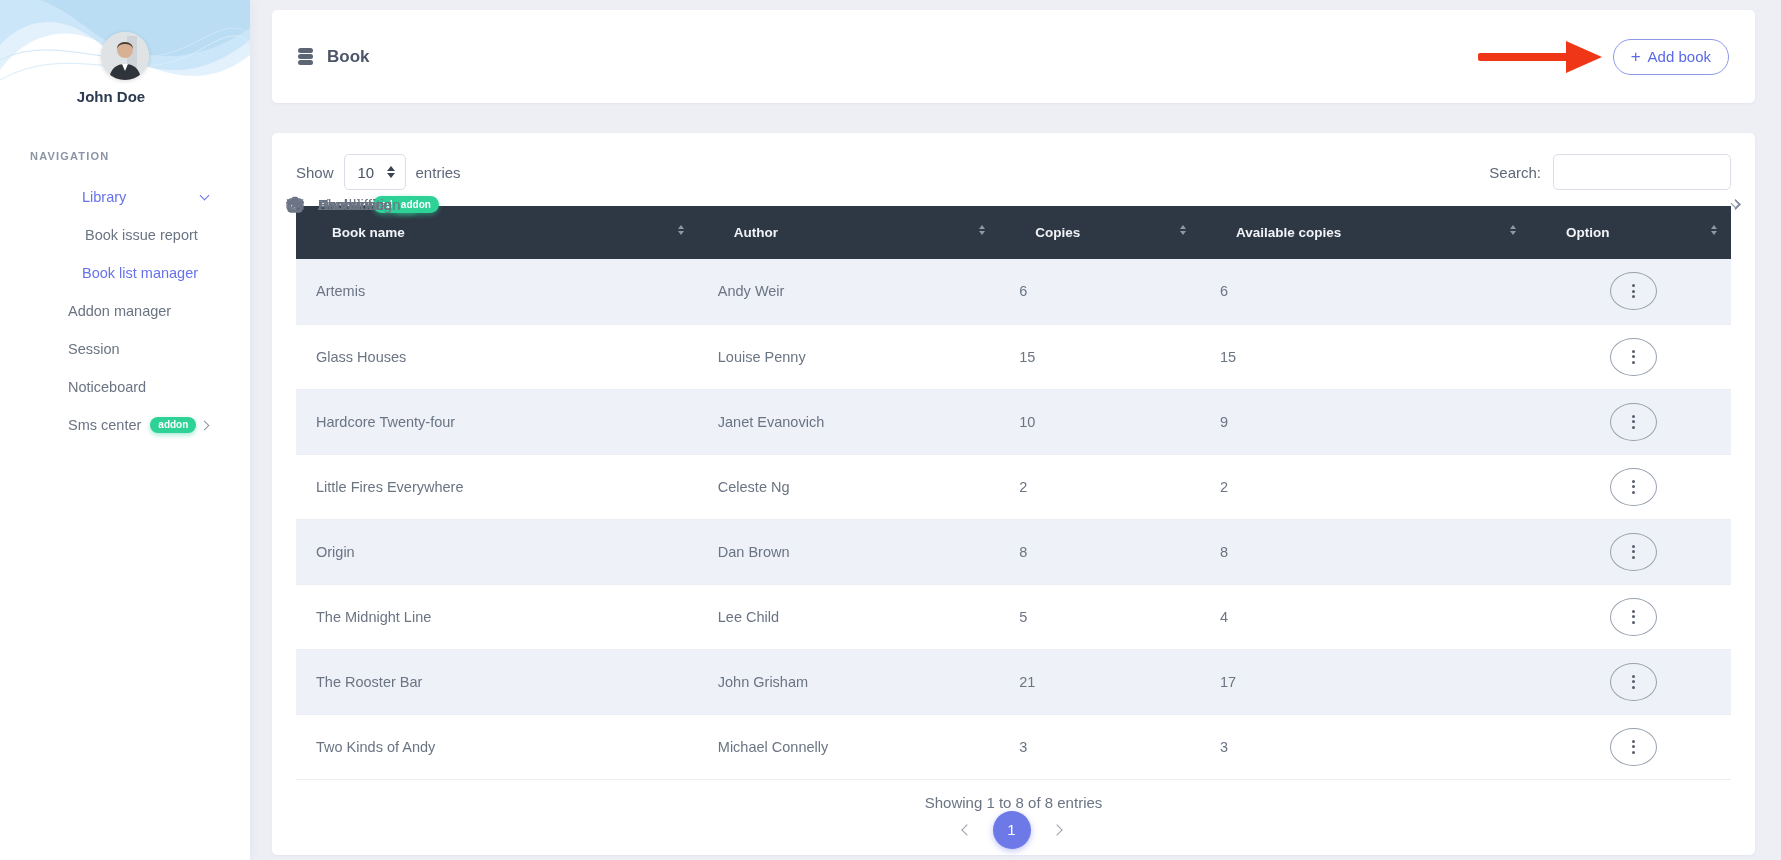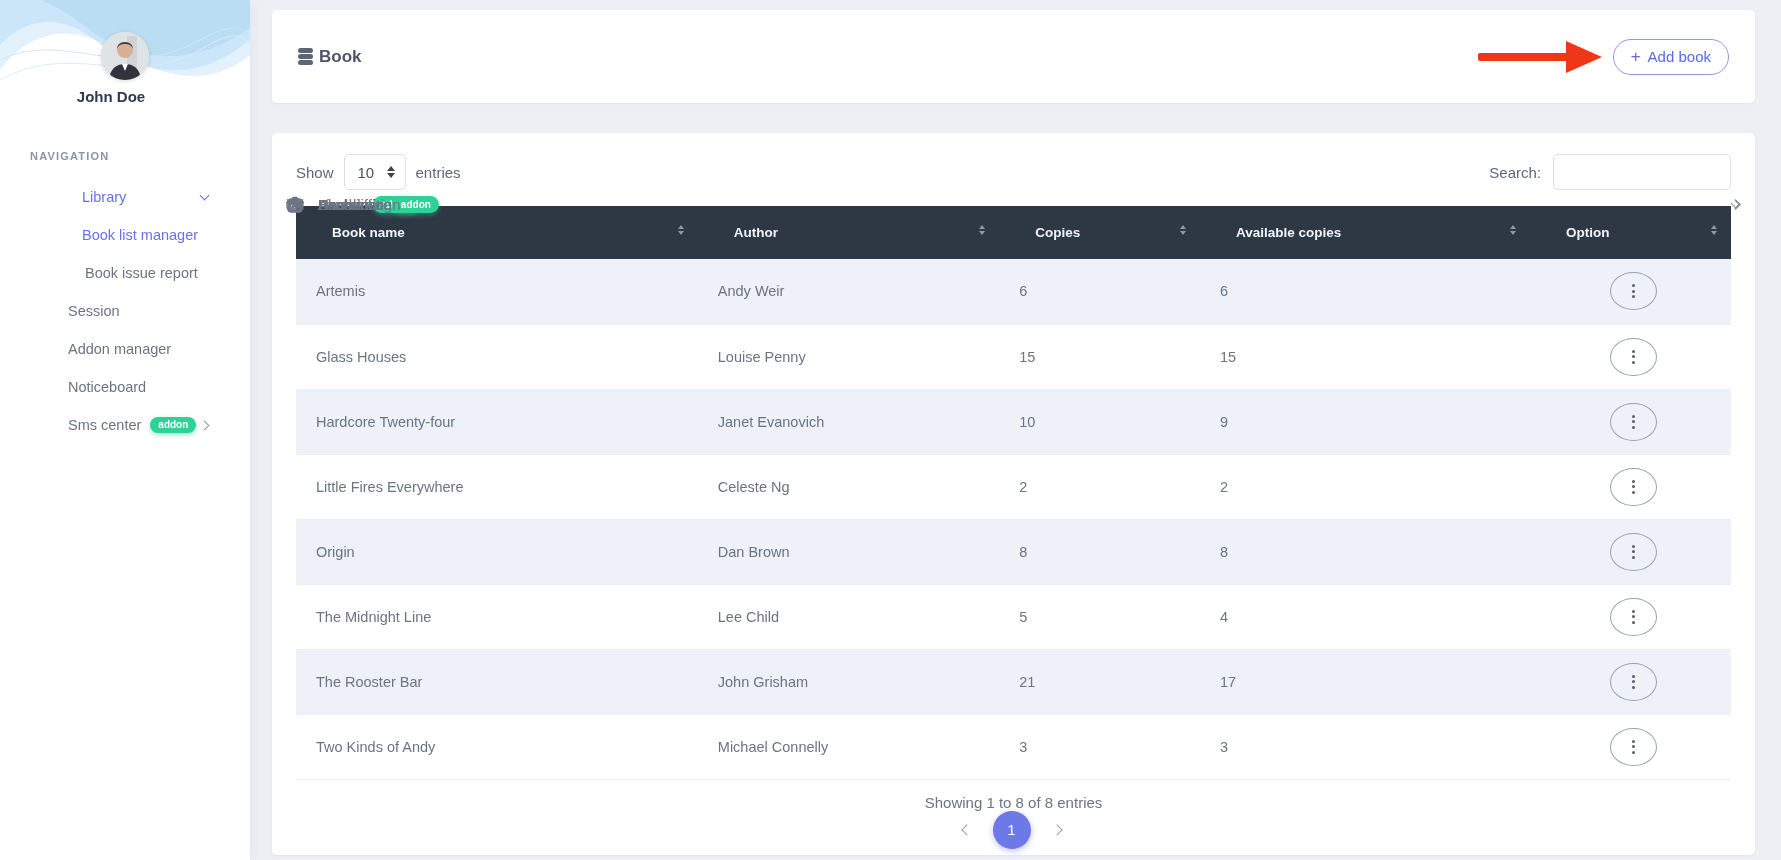--- a/index.html
+++ b/index.html
@@ -58,21 +58,21 @@
   
   .main { position:absolute; left:250px; top:0; width:1531px; height:860px; }
   .card {
     background:#ffffff; border-radius:5px;
     box-shadow:0 1px 3px rgba(50,60,90,0.05);
   }
   .header-card {
     position:absolute; left:22px; top:10px; width:1483px; height:93px;
     display:flex; align-items:center; padding:0 26px;
   }
-  .page-title-group { display:flex; align-items:center; gap:6px; }
+  .page-title-group { display:flex; align-items:center; gap:14px; }
   .page-title { font-size:17px; font-weight:bold; color:#4d5668; }
   .db-icon { display:flex; flex-direction:column; gap:1.5px; }
   .db-icon span { width:15px; height:4.5px; background:#5c6573; border-radius:2.5px; display:block; }
   .header-spacer { flex:1; }
   .red-arrow { margin-right:10px; flex:none; }
   .add-book-btn {
     height:36px; padding:0 17px; background:#ffffff;
     border:1px solid #8f99ea; border-radius:18px;
     color:#5b69e6; font-size:15px; font-family:inherit;
     display:flex; align-items:center; gap:7px; cursor:pointer; flex:none;
@@ -260,34 +260,34 @@
       </span>
       <span class="nav-label">Back office</span>
       <span class="chev down"></span>
     </div>
 
     <div class="nav-item sub1 active">
       <span class="nav-label">Library</span>
       <span class="chev down purple"></span>
     </div>
 
+    <div class="nav-item sub2">
+      <span class="nav-label">Book issue report</span>
+    </div>
+
     <div class="nav-item sub2 active">
       <span class="nav-label">Book list manager</span>
     </div>
 
-    <div class="nav-item sub2">
-      <span class="nav-label">Book issue report</span>
+    <div class="nav-item sub1">
+      <span class="nav-label">Addon manager</span>
     </div>
 
     <div class="nav-item sub1">
       <span class="nav-label">Session</span>
-    </div>
-
-    <div class="nav-item sub1">
-      <span class="nav-label">Addon manager</span>
     </div>
 
     <div class="nav-item sub1">
       <span class="nav-label">Noticeboard</span>
     </div>
 
     <div class="nav-item sub1">
       <span class="nav-label">Sms center</span>
       <span class="badge-addon">addon</span>
       <span class="chev right"></span>

